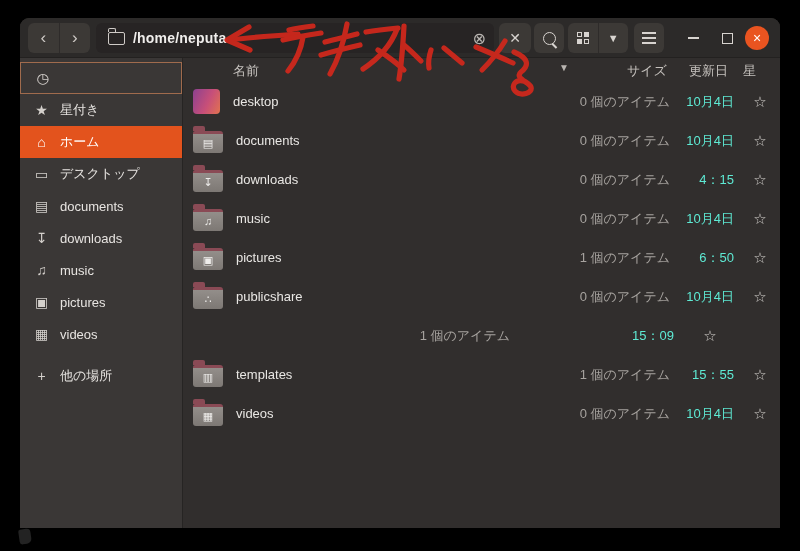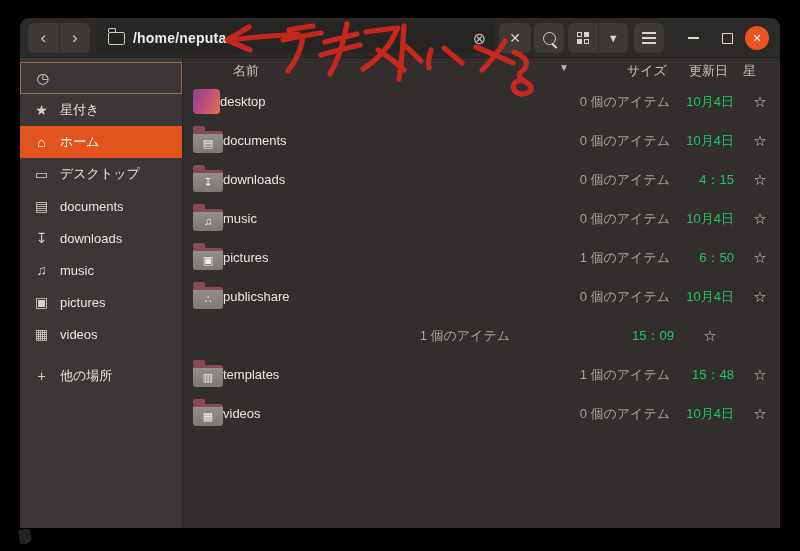--- a/index.html
+++ b/index.html
@@ -84,23 +84,23 @@
   .list-header span{position:absolute;top:4px;}
   .lh-name{left:10px;margin-left:40px;}
   .lh-sort{left:376px;font-size:10px;top:7px;color:#b9b5b1;}
   .lh-size{left:400px;margin-left:44px;}
   .lh-mod{left:506px;}
   .lh-star{left:560px;}
   .rows{position:absolute;left:0;top:24px;right:0;bottom:0;}
   .frow{
     display:grid;grid-template-columns:1fr 160px 60px 40px;align-items:center;height:39px;
   }
-  .cell-name{display:flex;align-items:center;padding-left:10px;color:#e9e7e4;font-size:13px;gap:0;}
+  .cell-name{display:flex;align-items:center;padding-left:10px;color:#e9e7e4;font-size:13px;gap:13px;}
   .cell-size{justify-self:end;padding-right:10px;color:#a7a39f;font-size:13px;}
-  .cell-mod{justify-self:end;padding-right:6px;color:#22c55e;font-size:13px;}
+  .cell-mod{justify-self:end;padding-right:6px;color:#5eead4;font-size:13px;}
   .cell-star{justify-self:center;color:#cfccc8;font-size:15px;}
   .ficon{position:relative;width:30px;height:22px;flex:none;margin-top:3px;}
   .ficon.folder{background:linear-gradient(#938e8a,#7d7874);border-radius:2px 3px 3px 3px;
     border-top:3px solid #8a4a55;box-sizing:border-box;}
   .ficon.folder::before{content:"";position:absolute;left:0;top:-8px;width:12px;height:5px;
     background:#8a4a55;border-radius:2px 2px 0 0;}
   .emblem{position:absolute;left:0;right:0;top:1px;text-align:center;font-size:11px;color:#efedeb;line-height:17px;}
   .ficon.desktop-tile{background:linear-gradient(115deg,#8c4190 0%,#c74f79 55%,#e2734f 100%);
     border-radius:4px;width:27px;height:25px;margin-top:0;}
   
@@ -310,21 +310,21 @@
   </div>
 
   <div class="frow">
     <div class="cell-name">
       <span class="ficon folder">
                 <span class="emblem">▥</span>
               </span>
       <span class="fname">templates</span>
     </div>
     <span class="cell-size">1 個のアイテム</span>
-    <span class="cell-mod">15：48</span>
+    <span class="cell-mod">15：55</span>
     <span class="cell-star">☆</span>
   </div>
 
   <div class="frow">
     <div class="cell-name">
       <span class="ficon folder">
                 <span class="emblem">▦</span>
               </span>
       <span class="fname">videos</span>
     </div>

